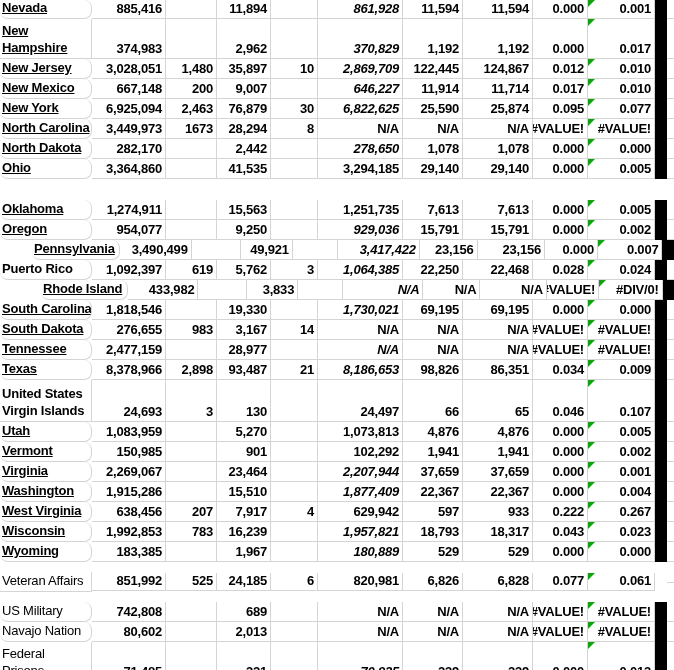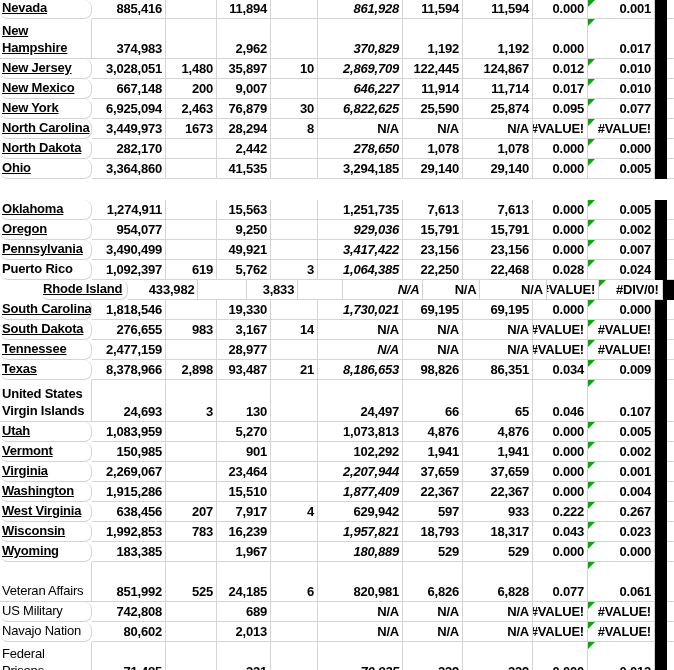--- a/index.html
+++ b/index.html
@@ -371,21 +371,21 @@
       <div class="cell num c9">
         <span>0.000</span>
       </div>
       <div class="cell num c10">
         <span class="tri"></span>
         <span>0.002</span>
       </div>
       <div class="bar"></div>
       <div class="sliver"></div>
     </div>
-    <div class="row" style="height: 20px;">
+    <div class="row" style="height: 20px; padding-left: 32px;">
       <div class="cell state single">
         <span class="lbl u">Pennsylvania</span>
       </div>
       <div class="cell num c2">
         <span>3,490,499</span>
       </div>
       <div class="cell num c3">
         <span></span>
       </div>
       <div class="cell num c4">
@@ -896,21 +896,21 @@
       <div class="cell num c9">
         <span>0.000</span>
       </div>
       <div class="cell num c10">
         <span class="tri"></span>
         <span>0.000</span>
       </div>
       <div class="bar"></div>
       <div class="sliver"></div>
     </div>
-    <div class="row" style="height: 40px;">
+    <div class="row" style="height: 40px; align-items: center;">
       <div class="cell state">
         <span class="lbl r">Veteran Affairs</span>
       </div>
       <div class="cell num c2">
         <span>851,992</span>
       </div>
       <div class="cell num c3">
         <span>525</span>
       </div>
       <div class="cell num c4">

